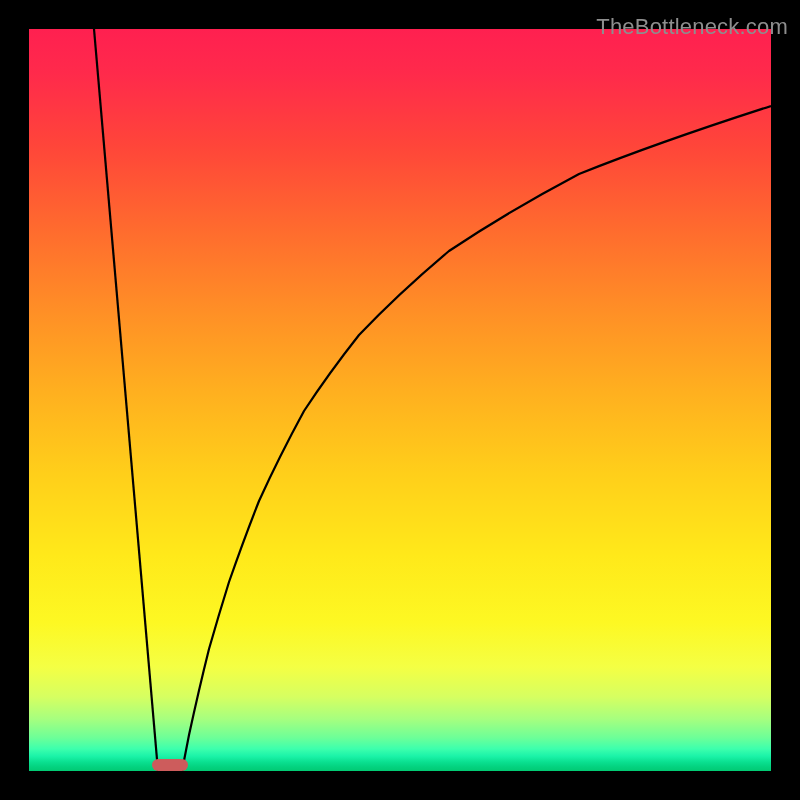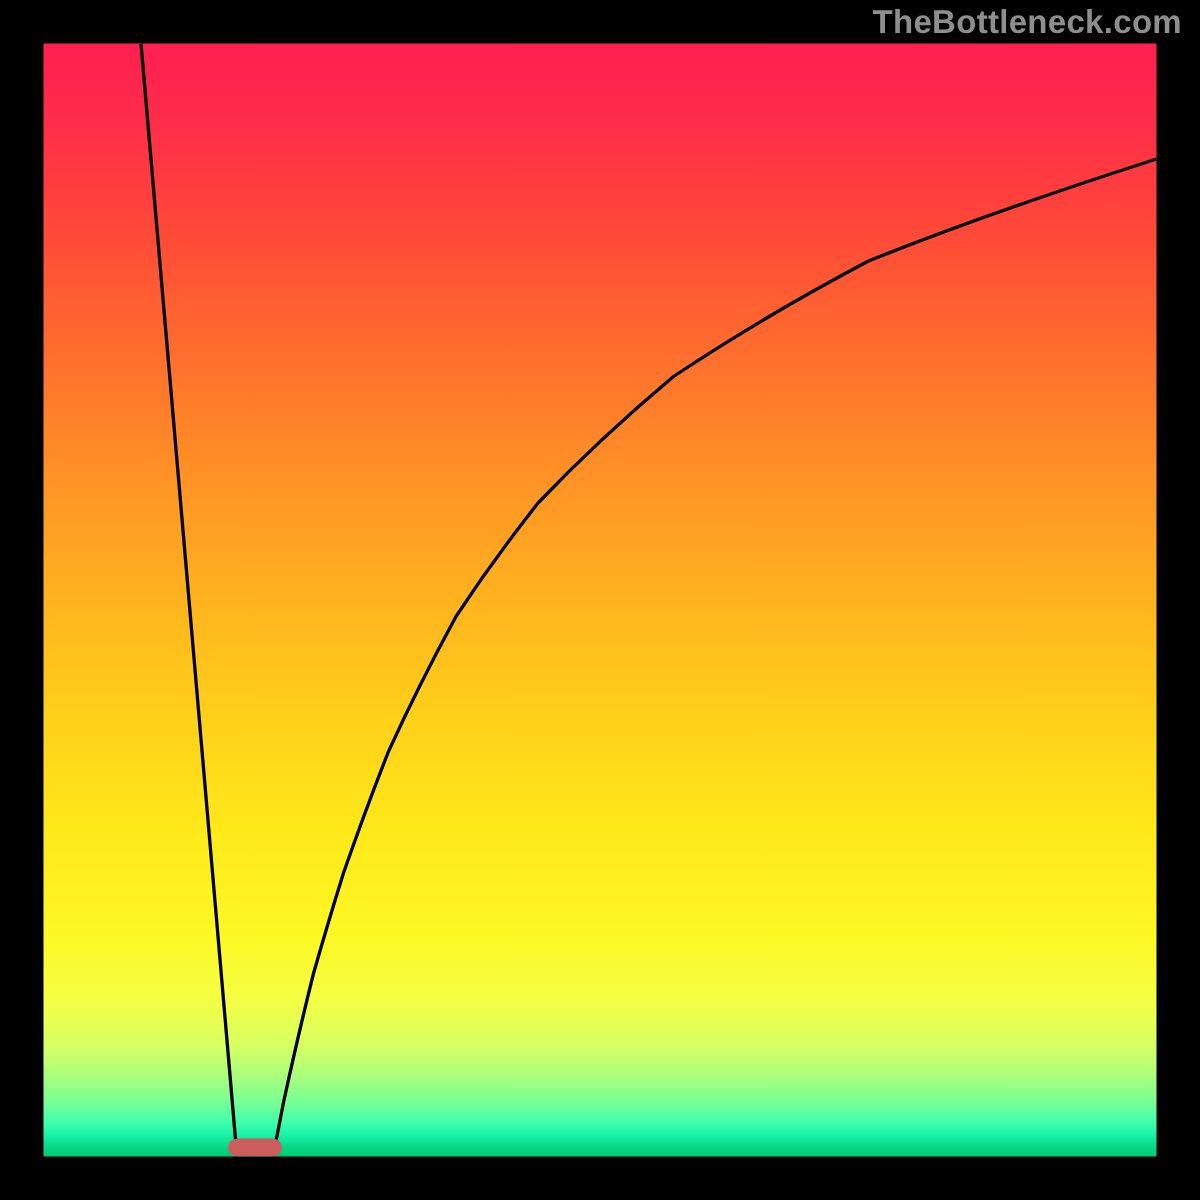--- a/index.html
+++ b/index.html
@@ -47,26 +47,26 @@
       #01ca73 100%
     );
   }
   svg.plot {
     position: absolute;
     left: 0;
     top: 0;
   }
   .watermark {
     position: absolute;
-    top: 2px;
+    top: 14px;
     right: 12px;
     color: #8e8e8e;
     font-size: 22px;
     letter-spacing: 0.2px;
-    font-weight: 700;
+    font-weight: 400;
   }
 </style>
 </head>
 <body>
 
 <div class="frame">
   <div class="gradient"></div>
 
   <svg class="plot" width="742" height="742" viewBox="0 0 742 742">
 

